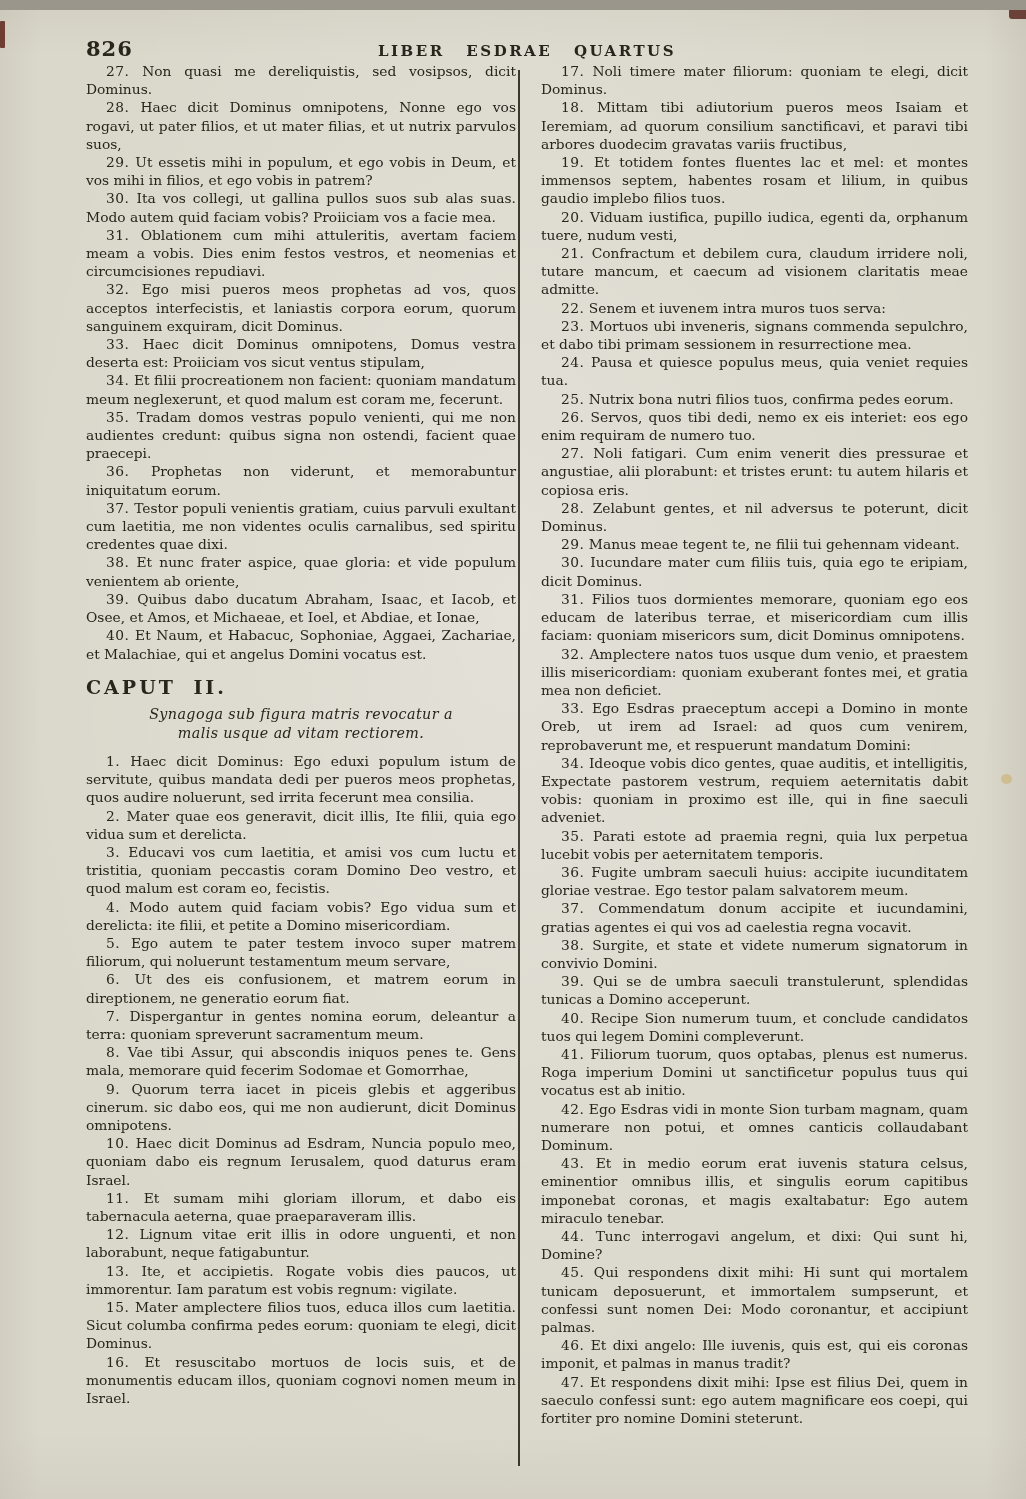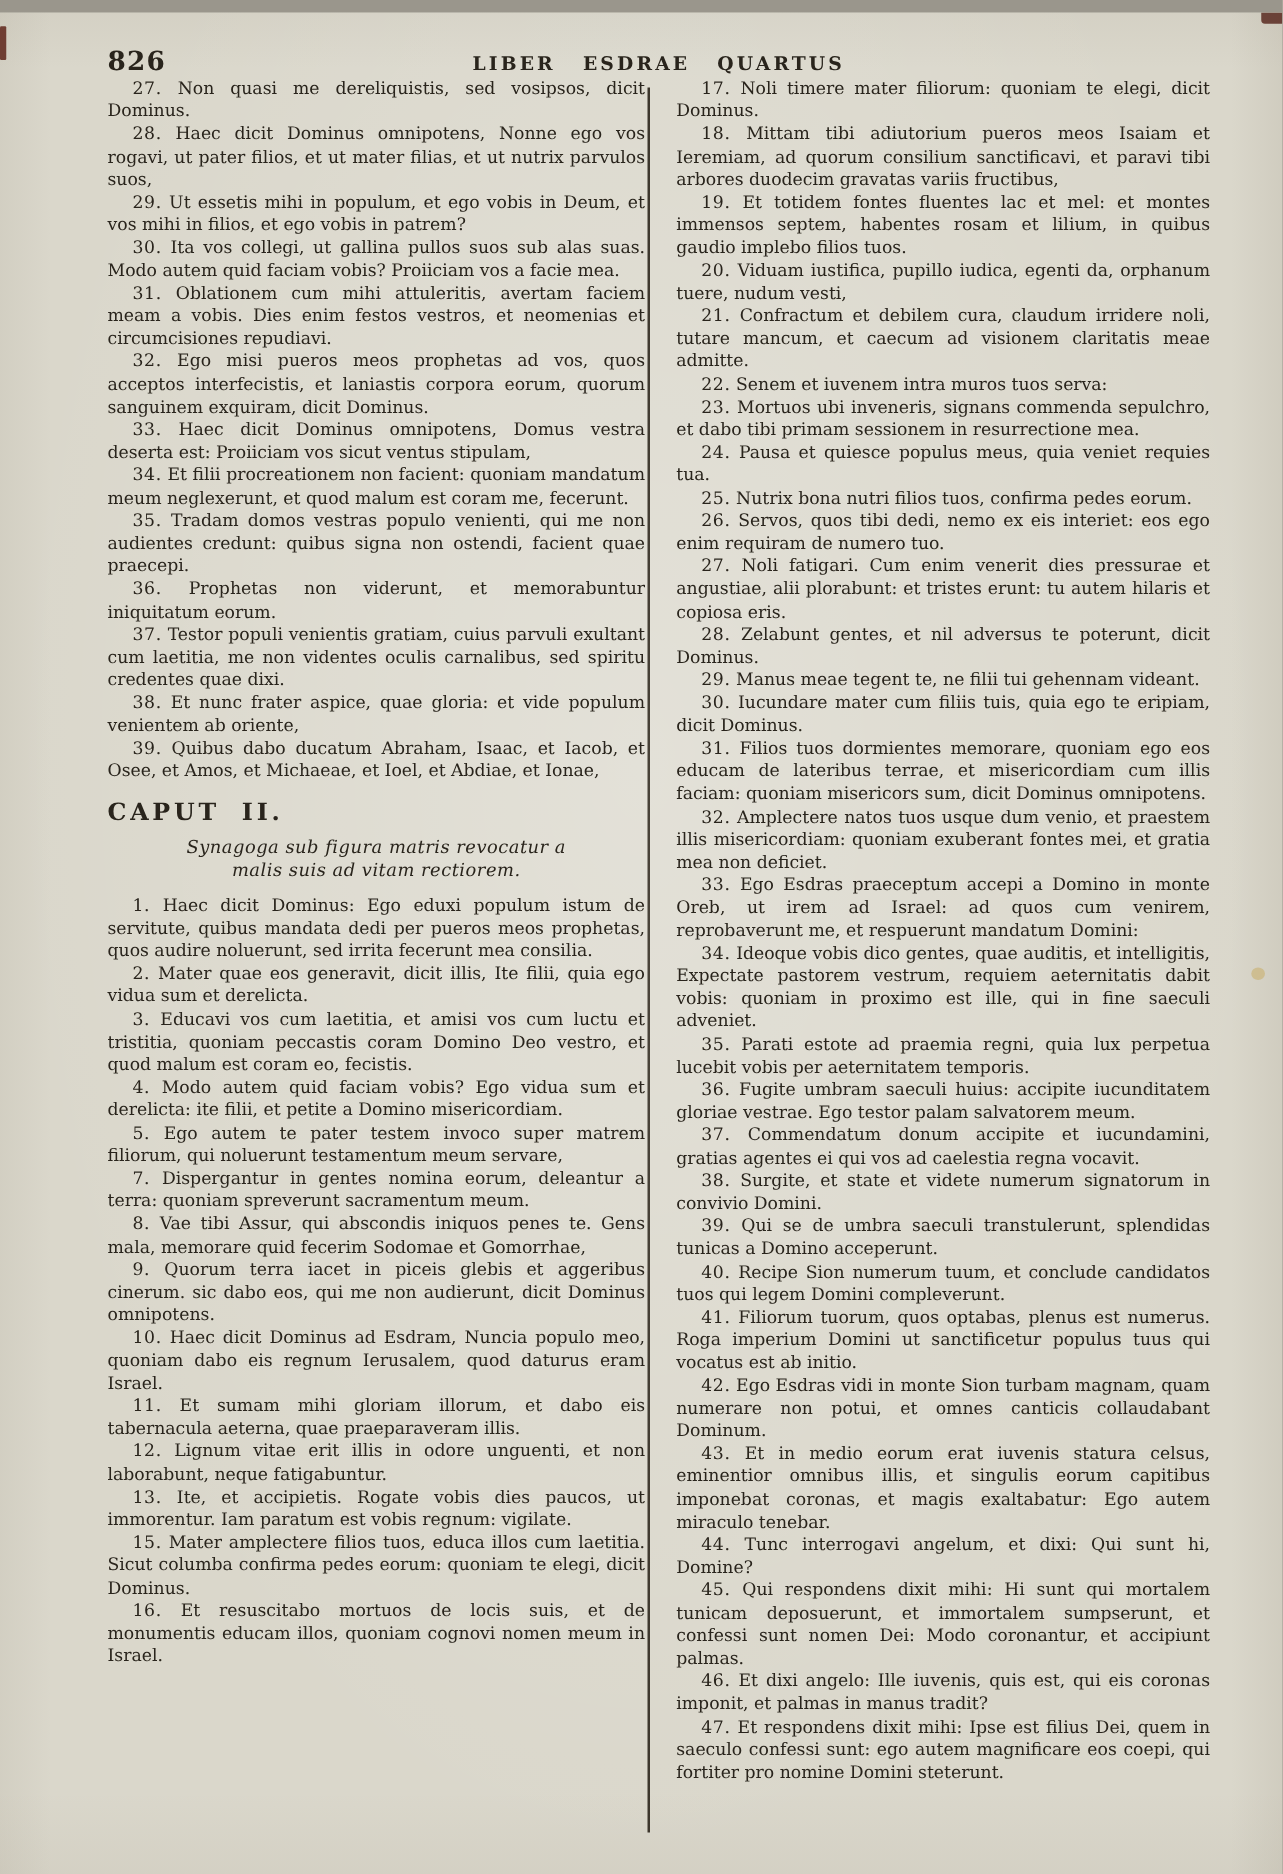--- a/index.html
+++ b/index.html
@@ -79,29 +79,31 @@
         <p class="verse"><span class="vnum">30.</span> Ita vos collegi, ut gallina pullos suos sub alas suas. Modo autem quid faciam vobis? Proiiciam vos a facie mea.</p>
         <p class="verse"><span class="vnum">31.</span> Oblationem cum mihi attuleritis, avertam faciem meam a vobis. Dies enim festos vestros, et neomenias et circumcisiones repudiavi.</p>
         <p class="verse"><span class="vnum">32.</span> Ego misi pueros meos prophetas ad vos, quos acceptos interfecistis, et laniastis corpora eorum, quorum sanguinem exquiram, dicit Dominus.</p>
         <p class="verse"><span class="vnum">33.</span> Haec dicit Dominus omnipotens, Domus vestra deserta est: Proiiciam vos sicut ventus stipulam,</p>
         <p class="verse"><span class="vnum">34.</span> Et filii procreationem non facient: quoniam mandatum meum neglexerunt, et quod malum est coram me, fecerunt.</p>
         <p class="verse"><span class="vnum">35.</span> Tradam domos vestras populo venienti, qui me non audientes credunt: quibus signa non ostendi, facient quae praecepi.</p>
         <p class="verse"><span class="vnum">36.</span> Prophetas non viderunt, et memorabuntur iniquitatum eorum.</p>
         <p class="verse"><span class="vnum">37.</span> Testor populi venientis gratiam, cuius parvuli exultant cum laetitia, me non videntes oculis carnalibus, sed spiritu credentes quae dixi.</p>
         <p class="verse"><span class="vnum">38.</span> Et nunc frater aspice, quae gloria: et vide populum venientem ab oriente,</p>
         <p class="verse"><span class="vnum">39.</span> Quibus dabo ducatum Abraham, Isaac, et Iacob, et Osee, et Amos, et Michaeae, et Ioel, et Abdiae, et Ionae,</p>
+        <p class="verse"><span class="vnum">40.</span> Et Naum, et Habacuc, Sophoniae, Aggaei, Zachariae, et Malachiae, qui et angelus Domini vocatus est.</p>
       </div>
     <h2 class="caput">CAPUT II.</h2>
-    <div class="subtitle">Synagoga sub figura matris revocatur a malis suis ad vitam rectiorem.</div>
+    <div class="subtitle">Synagoga sub figura matris revocatur a malis usque ad vitam rectiorem.</div>
     <div>
         <p class="verse"><span class="vnum">1.</span> Haec dicit Dominus: Ego eduxi populum istum de servitute, quibus mandata dedi per pueros meos prophetas, quos audire noluerunt, sed irrita fecerunt mea consilia.</p>
         <p class="verse"><span class="vnum">2.</span> Mater quae eos generavit, dicit illis, Ite filii, quia ego vidua sum et derelicta.</p>
         <p class="verse"><span class="vnum">3.</span> Educavi vos cum laetitia, et amisi vos cum luctu et tristitia, quoniam peccastis coram Domino Deo vestro, et quod malum est coram eo, fecistis.</p>
         <p class="verse"><span class="vnum">4.</span> Modo autem quid faciam vobis? Ego vidua sum et derelicta: ite filii, et petite a Domino misericordiam.</p>
         <p class="verse"><span class="vnum">5.</span> Ego autem te pater testem invoco super matrem filiorum, qui noluerunt testamentum meum servare,</p>
+        <p class="verse"><span class="vnum">6.</span> Ut des eis confusionem, et matrem eorum in direptionem, ne generatio eorum fiat.</p>
         <p class="verse"><span class="vnum">7.</span> Dispergantur in gentes nomina eorum, deleantur a terra: quoniam spreverunt sacramentum meum.</p>
         <p class="verse"><span class="vnum">8.</span> Vae tibi Assur, qui abscondis iniquos penes te. Gens mala, memorare quid fecerim Sodomae et Gomorrhae,</p>
         <p class="verse"><span class="vnum">9.</span> Quorum terra iacet in piceis glebis et aggeribus cinerum. sic dabo eos, qui me non audierunt, dicit Dominus omnipotens.</p>
         <p class="verse"><span class="vnum">10.</span> Haec dicit Dominus ad Esdram, Nuncia populo meo, quoniam dabo eis regnum Ierusalem, quod daturus eram Israel.</p>
         <p class="verse"><span class="vnum">11.</span> Et sumam mihi gloriam illorum, et dabo eis tabernacula aeterna, quae praeparaveram illis.</p>
         <p class="verse"><span class="vnum">12.</span> Lignum vitae erit illis in odore unguenti, et non laborabunt, neque fatigabuntur.</p>
         <p class="verse"><span class="vnum">13.</span> Ite, et accipietis. Rogate vobis dies paucos, ut immorentur. Iam paratum est vobis regnum: vigilate.</p>
         <p class="verse"><span class="vnum">15.</span> Mater amplectere filios tuos, educa illos cum laetitia. Sicut columba confirma pedes eorum: quoniam te elegi, dicit Dominus.</p>
         <p class="verse"><span class="vnum">16.</span> Et resuscitabo mortuos de locis suis, et de monumentis educam illos, quoniam cognovi nomen meum in Israel.</p>
       </div>

